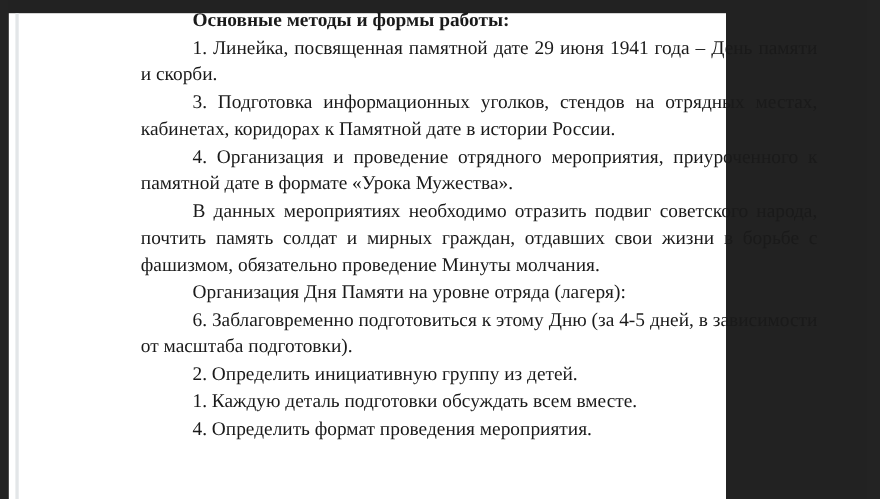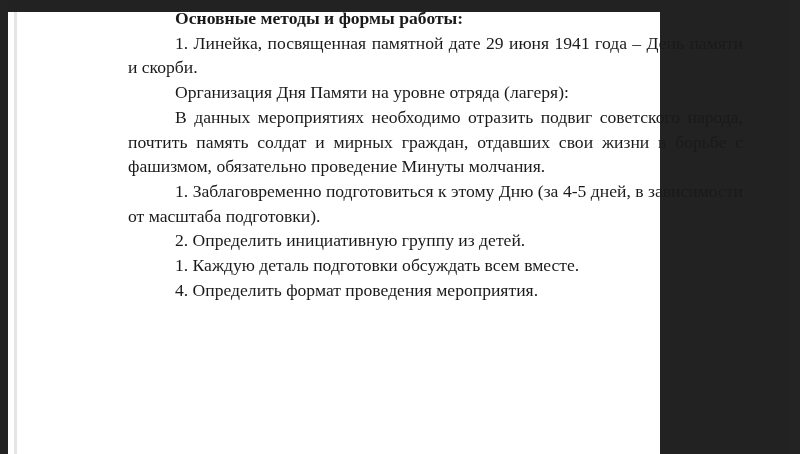--- a/index.html
+++ b/index.html
@@ -27,21 +27,23 @@
 </style>
 </head>
 <body>
 
 <div class="left-band"></div>
 <div class="page">
   <div class="page-edge"></div>
   <div class="content">
     <p class="title">Основные методы и формы работы:</p>
     <p>1. Линейка, посвященная памятной дате 29 июня 1941 года – День памяти и скорби.</p>
+    <p>3. Подготовка информационных уголков, стендов на отрядных местах, кабинетах, коридорах к Памятной дате в истории России.</p>
+    <p>4. Организация и проведение отрядного мероприятия, приуроченного к памятной дате в формате «Урока Мужества».</p>
+    <p>В данных мероприятиях необходимо отразить подвиг советского народа, почтить память солдат и мирных граждан, отдавших свои жизни в борьбе с фашизмом, обязательно проведение Минуты молчания.</p>
     <p>Организация Дня Памяти на уровне отряда (лагеря):</p>
-    <p>В данных мероприятиях необходимо отразить подвиг советского народа, почтить память солдат и мирных граждан, отдавших свои жизни в борьбе с фашизмом, обязательно проведение Минуты молчания.</p>
-    <p>1. Заблаговременно подготовиться к этому Дню (за 4-5 дней, в зависимости от масштаба подготовки).</p>
+    <p>6. Заблаговременно подготовиться к этому Дню (за 4-5 дней, в зависимости от масштаба подготовки).</p>
     <p>2. Определить инициативную группу из детей.</p>
     <p>1. Каждую деталь подготовки обсуждать всем вместе.</p>
     <p>4. Определить формат проведения мероприятия.</p>
   </div>
 </div>
 <div class="right-band"></div>
 
 </body></html>

